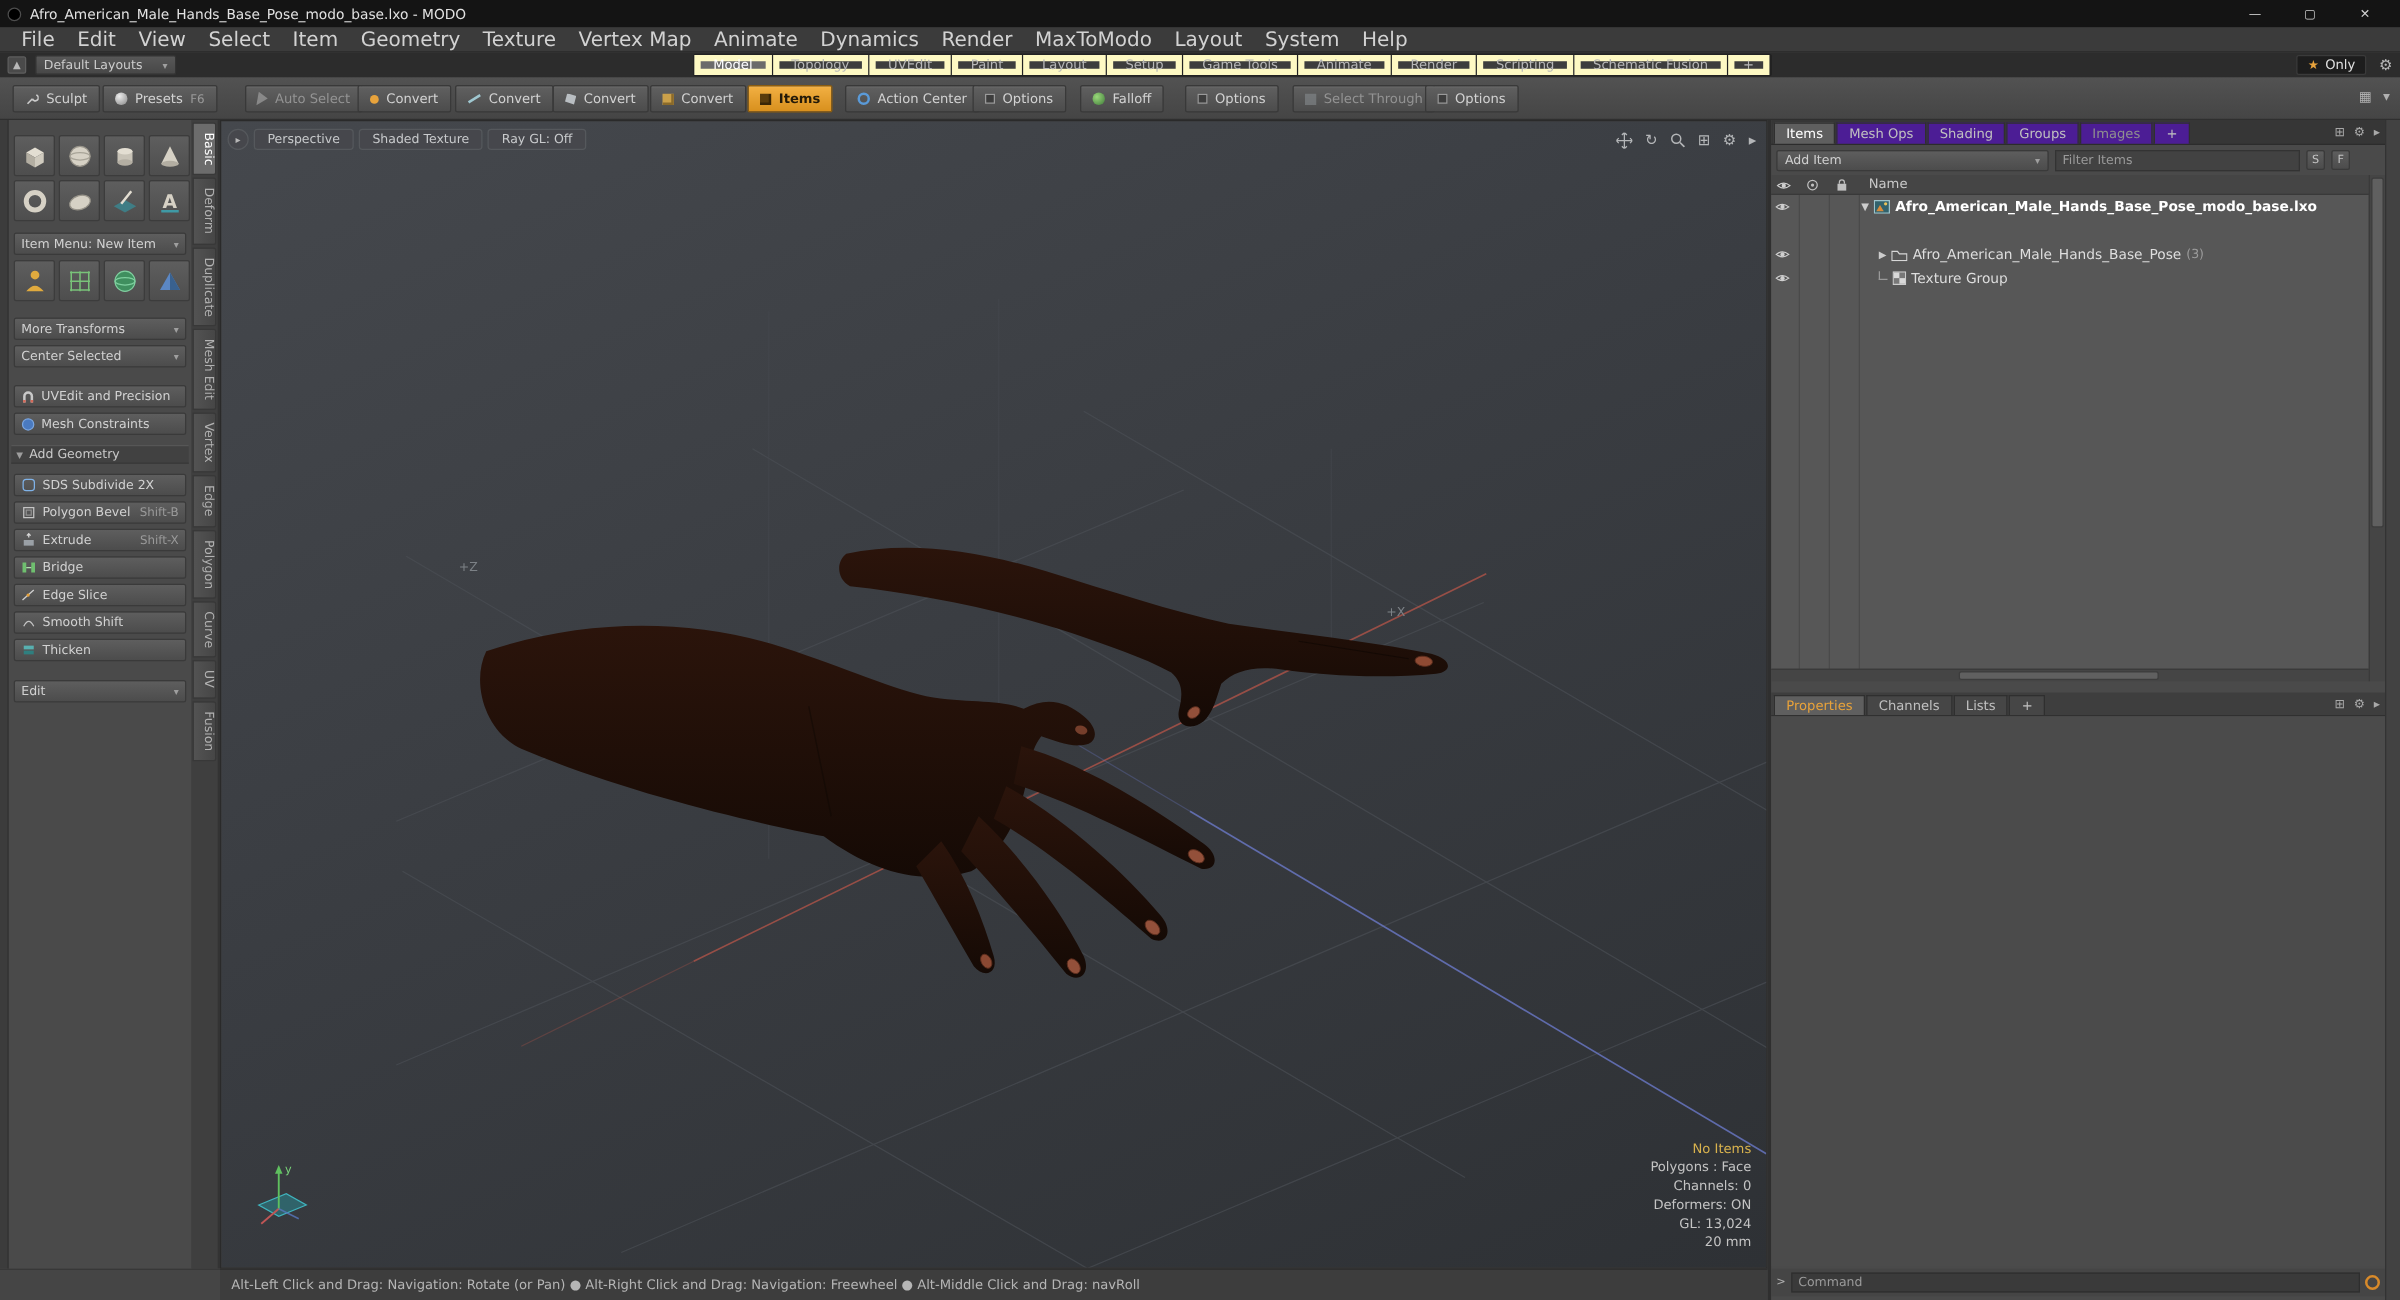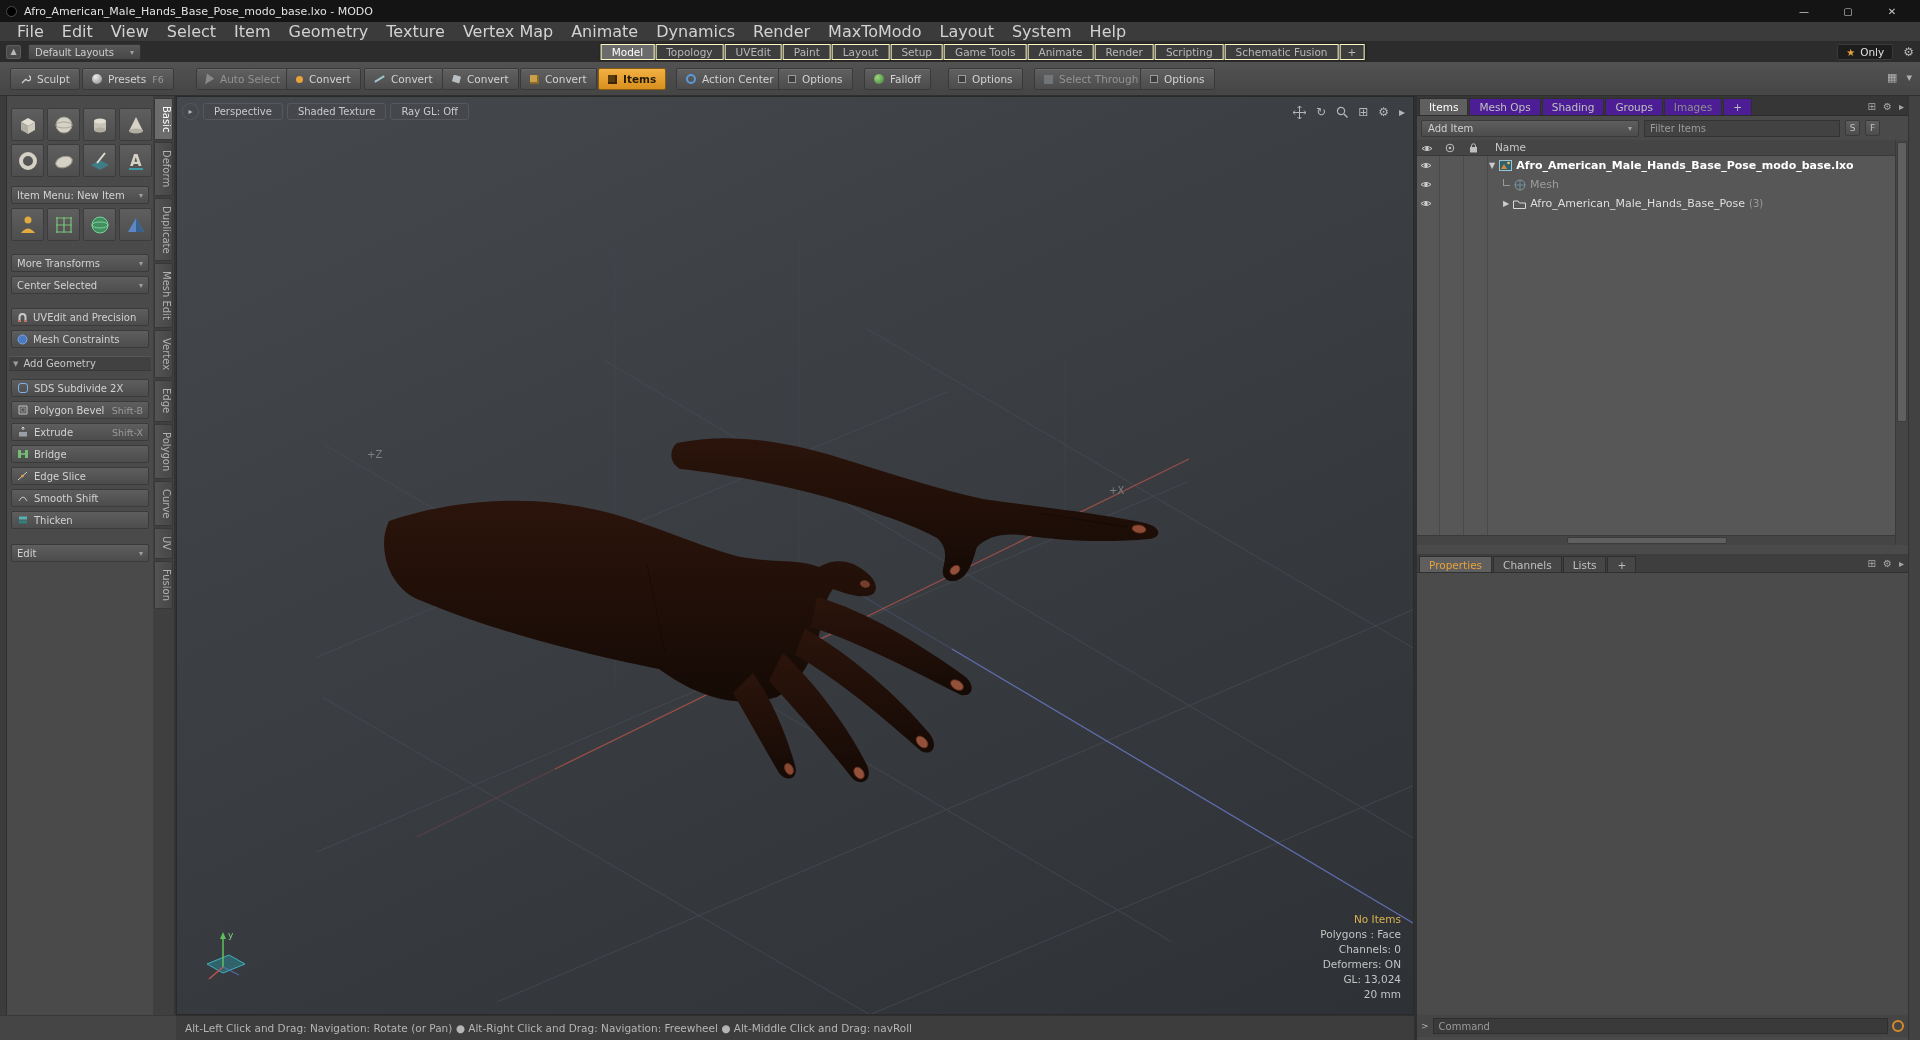--- a/index.html
+++ b/index.html
@@ -24,21 +24,21 @@
   #layoutbar { position:absolute; left:0; top:42px; width:1920px; height:20px; background:#2c2c2c; }
   .dock-btn { position:absolute; left:6px; top:3px; width:15px; height:14px; background:#4a4a4a;
     border:1px solid #5e5e5e; color:#b9b9b9; font-size:8px; text-align:center; line-height:12px; border-radius:2px; }
   .preset-dd { position:absolute; left:28px; top:2px; height:16px; background:linear-gradient(#585858,#474747);
     border:1px solid #333; border-radius:2px; color:#cccccc; font-size:10px; padding:0 6px;
     display:flex; align-items:center; gap:16px; }
   .dd-arrow { color:#9f9f9f; font-size:8px; }
   .lb-tabs { position:absolute; left:50%; transform:translateX(-47%); top:1px; display:flex;
     background:#222; padding:1px; border-radius:2px; }
   .lb-tab { height:16px; padding:0 10px; font-size:10.5px; color:#b8b8b8; background:#3d3d3d;
-    border:1px solid #fef9c3; display:flex; align-items:center; margin-right:1px; }
+    border:5px solid #fef9c3; display:flex; align-items:center; margin-right:1px; }
   .lb-tab.active { background:#6b6b6b; color:#fff; }
   .lb-tab.plus { padding:0 7px; }
   .lb-right { position:absolute; right:6px; top:2px; display:flex; align-items:center; gap:10px; }
   .only-badge { background:#1d1d1d; border:1px solid #3a3a3a; border-radius:2px; height:16px;
     display:flex; align-items:center; padding:0 8px; gap:5px; font-size:10.5px; color:#e0e0e0; }
   .only-star { color:#e8a33c; font-size:10px; }
   .gear { color:#b8b8b8; font-size:12px; }
 
   
   #toolbar { position:absolute; left:0; top:62px; width:1920px; height:34px;
@@ -623,50 +623,51 @@
         <span class="twisty">▼</span>
         <svg width="13" height="11">
             <rect x="0.5" y="0.5" width="12" height="10" fill="#31626c" stroke="#9ec3cb"></rect>
             <path d="M2 9 L5 4 L8 9 Z" fill="#d88a3a"></path>
             <circle cx="9.5" cy="3" r="1.3" fill="#e8c25a"></circle>
           </svg>
         <span class="root-label">Afro_American_Male_Hands_Base_Pose_modo_base.lxo</span>
       </span>
     </div>
 
-    <div class="tree-row" style="top:19px;">
-      <svg class="row-eye" width="12" height="9">
-          <path d="M1 4.5 Q6 0.5 11 4.5 Q6 8.5 1 4.5 Z" fill="none" stroke="#cfcfcf"></path>
-          <circle cx="6" cy="4.5" r="1.7" fill="#cfcfcf"></circle>
-        </svg>
-      <span class="row-content" style="left:86px;">
-        <span class="elbow"></span>
-        <svg width="12" height="12" style="opacity:.7">
-            <circle cx="6" cy="6" r="5" fill="#4c5a60" stroke="#9ab3bc"></circle>
-            <path d="M1 6 H11 M6 1 V11" stroke="#9ab3bc" stroke-width="0.8"></path>
-          </svg>
-        <span class="dim-label">Mesh</span>
-      </span>
-    </div>
 
     <div class="tree-row" style="top:38px;">
       <svg class="row-eye" width="12" height="9">
           <path d="M1 4.5 Q6 0.5 11 4.5 Q6 8.5 1 4.5 Z" fill="none" stroke="#cfcfcf"></path>
           <circle cx="6" cy="4.5" r="1.7" fill="#cfcfcf"></circle>
         </svg>
       <span class="row-content" style="left:86px;">
         <span class="twisty">▶</span>
         <svg width="13" height="10">
             <path d="M0.5 2 L5 2 L6.5 4 L12.5 4 L12.5 9.5 L0.5 9.5 Z" fill="none" stroke="#d8d8d8"></path>
           </svg>
         <span class="tree-label">Afro_American_Male_Hands_Base_Pose</span>
         <span class="count">(3)</span>
       </span>
     </div>
 
+    <div class="tree-row" style="top:57px;">
+      <svg class="row-eye" width="12" height="9">
+          <path d="M1 4.5 Q6 0.5 11 4.5 Q6 8.5 1 4.5 Z" fill="none" stroke="#cfcfcf"></path>
+          <circle cx="6" cy="4.5" r="1.7" fill="#cfcfcf"></circle>
+        </svg>
+      <span class="row-content" style="left:86px;">
+        <span class="elbow"></span>
+        <svg width="11" height="11">
+            <rect x="0.5" y="0.5" width="10" height="10" fill="#787878" stroke="#cccccc"></rect>
+            <rect x="1" y="1" width="4.5" height="4.5" fill="#d8d8d8"></rect>
+            <rect x="5.5" y="5.5" width="4.5" height="4.5" fill="#d8d8d8"></rect>
+          </svg>
+        <span class="tree-label">Texture Group</span>
+      </span>
+    </div>
 
   </div>
 
   <div class="rp-hscroll">
       <span class="thumb"></span>
     </div>
   <div class="rp-vscroll">
       <span class="thumb"></span>
     </div>
 

